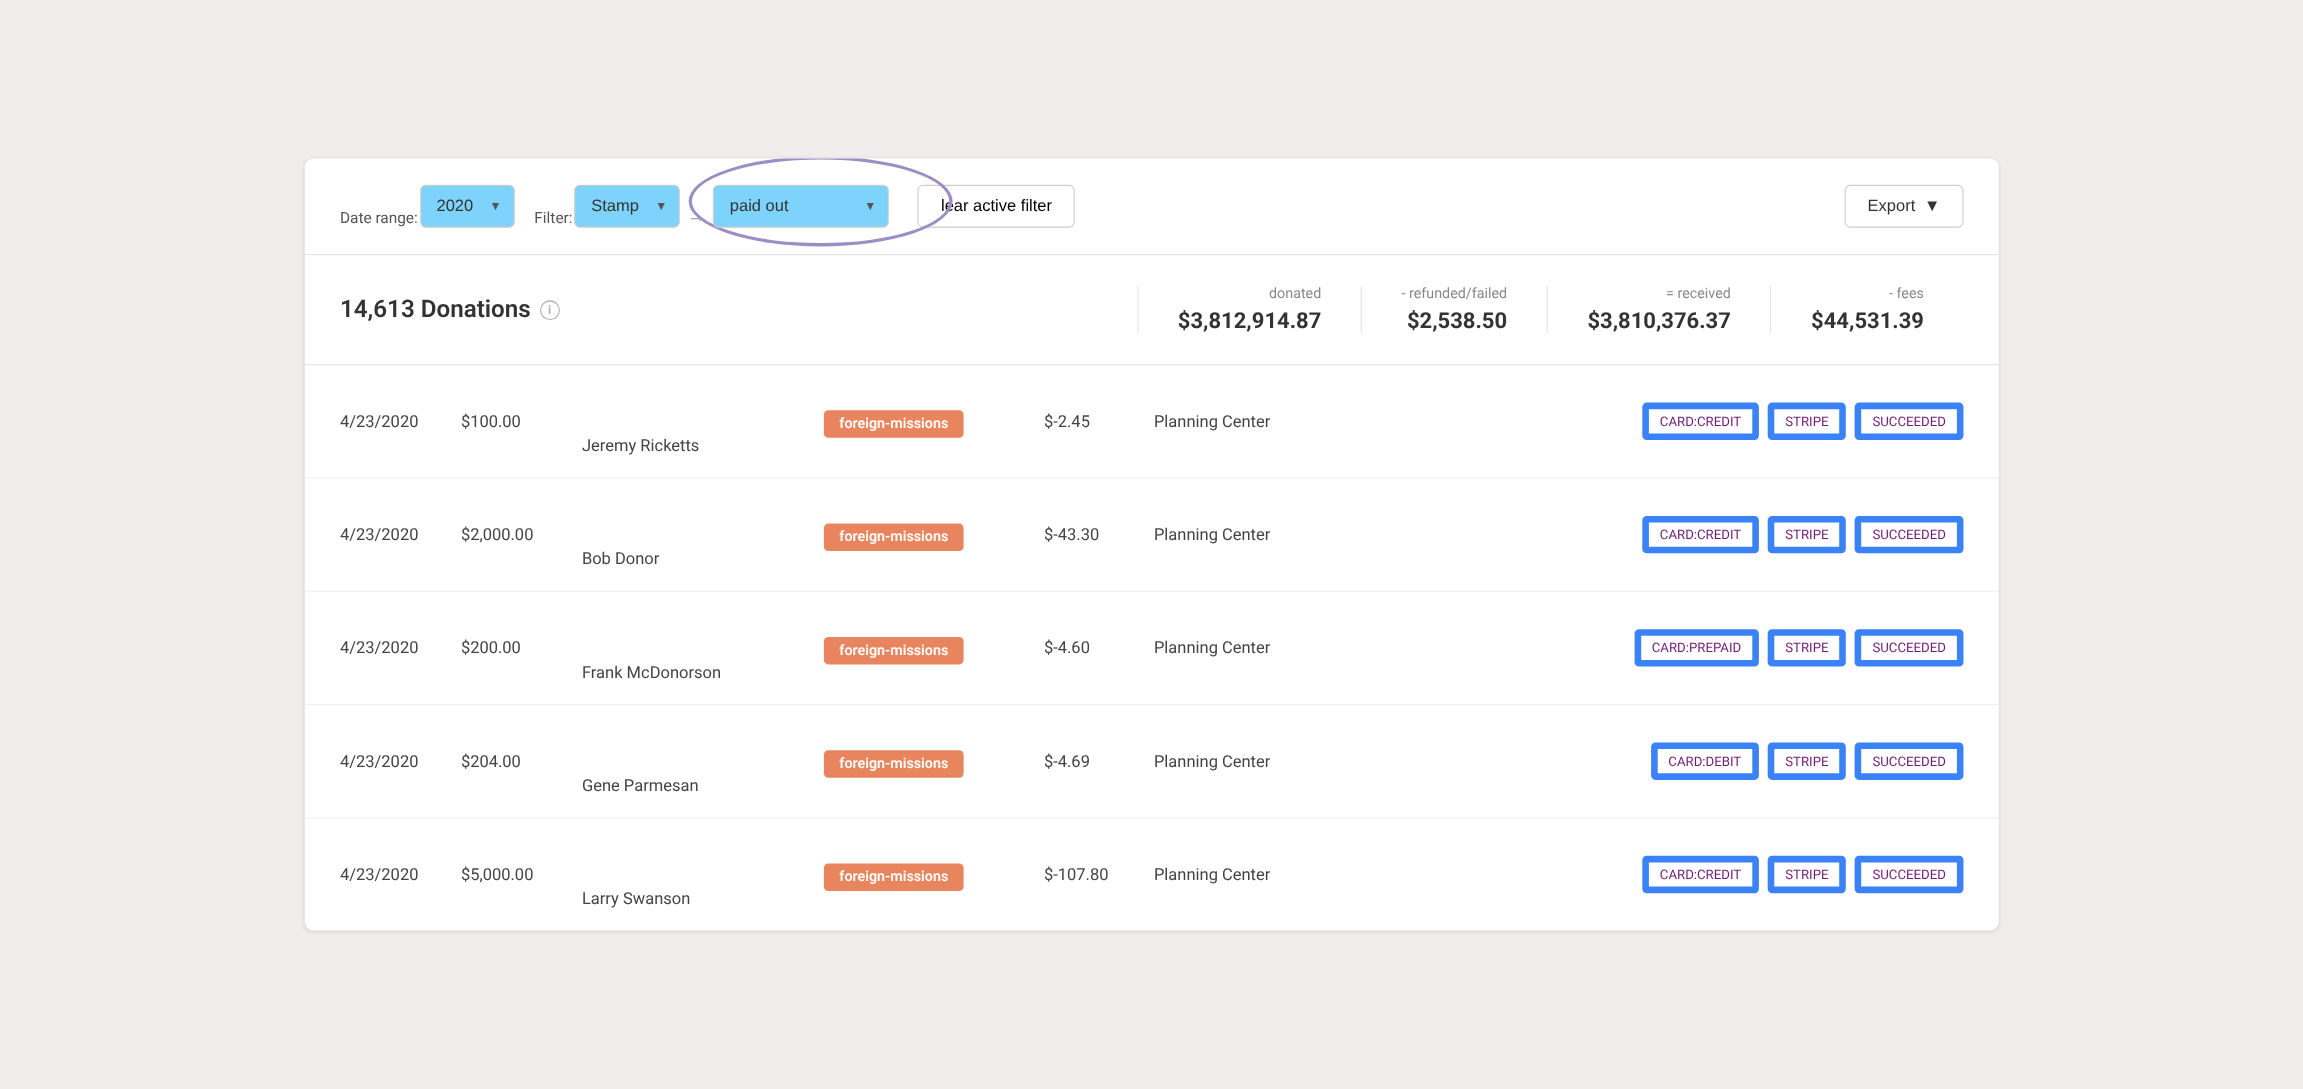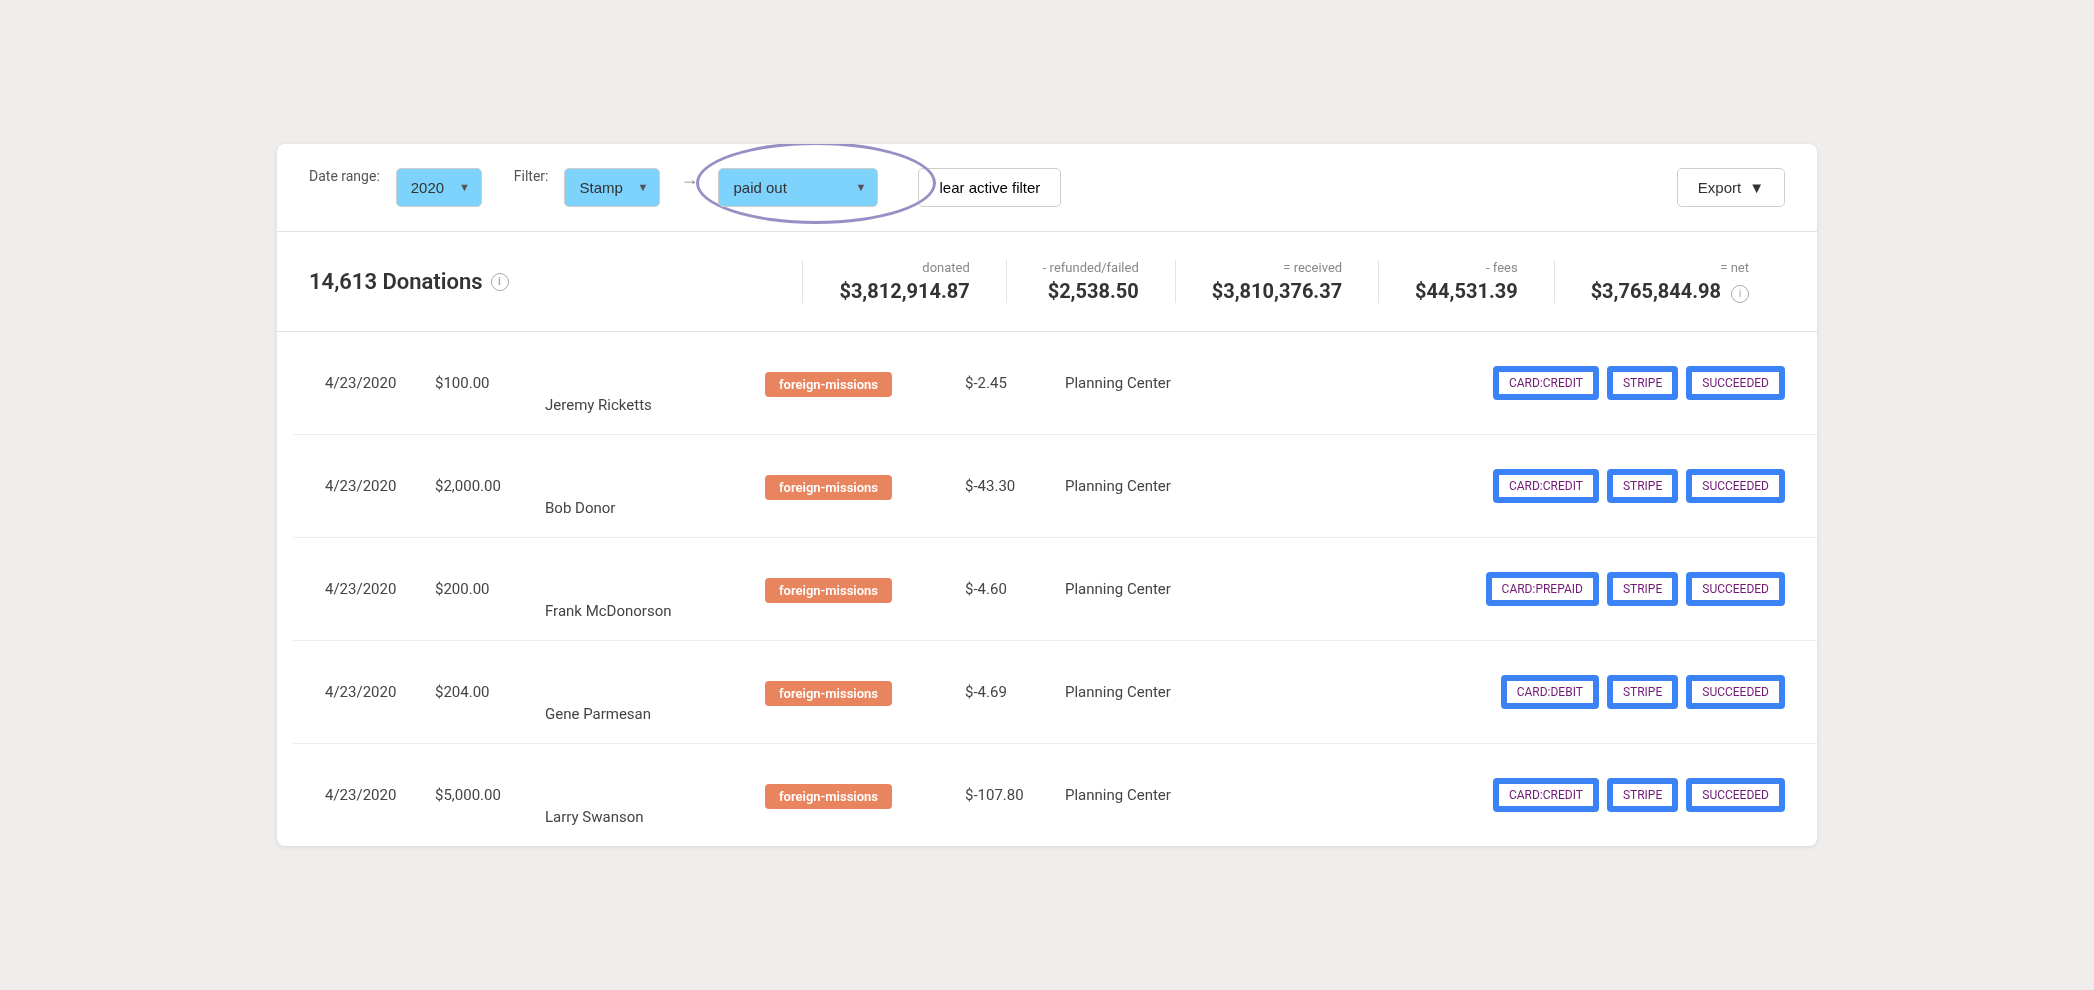--- a/index.html
+++ b/index.html
@@ -23,22 +23,22 @@
     
     .toolbar {
       padding: 24px 32px;
       display: flex;
       align-items: center;
       gap: 0;
       border-bottom: 1px solid #e5e3e0;
     }
     .toolbar-left {
       display: flex;
-      align-items: flex-start;
-      gap: 16px;
+      align-items: flex-end;
+      gap: 2px;
       flex: 1;
     }
     .label-text {
       font-size: 14px;
       color: #555;
     }
     .select-wrapper {
       position: relative;
       display: inline-flex;
       align-items: center;
@@ -156,21 +156,20 @@
     }
     .metric-value {
       font-size: 20px;
       font-weight: 700;
       color: #333;
     }
 
     
     .donations-table {
       width: 100%;
-      padding-left: 16px;
     }
     .table-row {
       display: flex;
       align-items: center;
       padding: 20px 32px;
       border-bottom: 1px solid #f0eeec;
       gap: 0;
     }
     .table-row:last-child { border-bottom: none; }
     .col-date { width: 110px; font-size: 15px; color: #444; }
@@ -264,25 +263,20 @@
         <span class="metric-value">$2,538.50</span>
       </div>
       <div class="metric">
         <span class="metric-label">= received</span>
         <span class="metric-value">$3,810,376.37</span>
       </div>
       <div class="metric">
         <span class="metric-label">- fees</span>
         <span class="metric-value">$44,531.39</span>
       </div>
-      <div class="metric">
-        <span class="metric-label">= net</span>
-        <span class="metric-value">$3,765,844.98</span>
-        <span class="info-icon" style="display:inline-flex;margin-left:6px;vertical-align:middle;">i</span>
-      </div>
     </div>
   </div>
 
   <div class="donations-table" id="donations-table">
   <div class="table-row">
     <span class="col-date">4/23/2020</span>
     <span class="col-amount">$100.00</span>
     <span class="col-name">Jeremy Ricketts</span>
     <span class="col-fund">
       <span class="fund-badge">foreign-missions</span>

